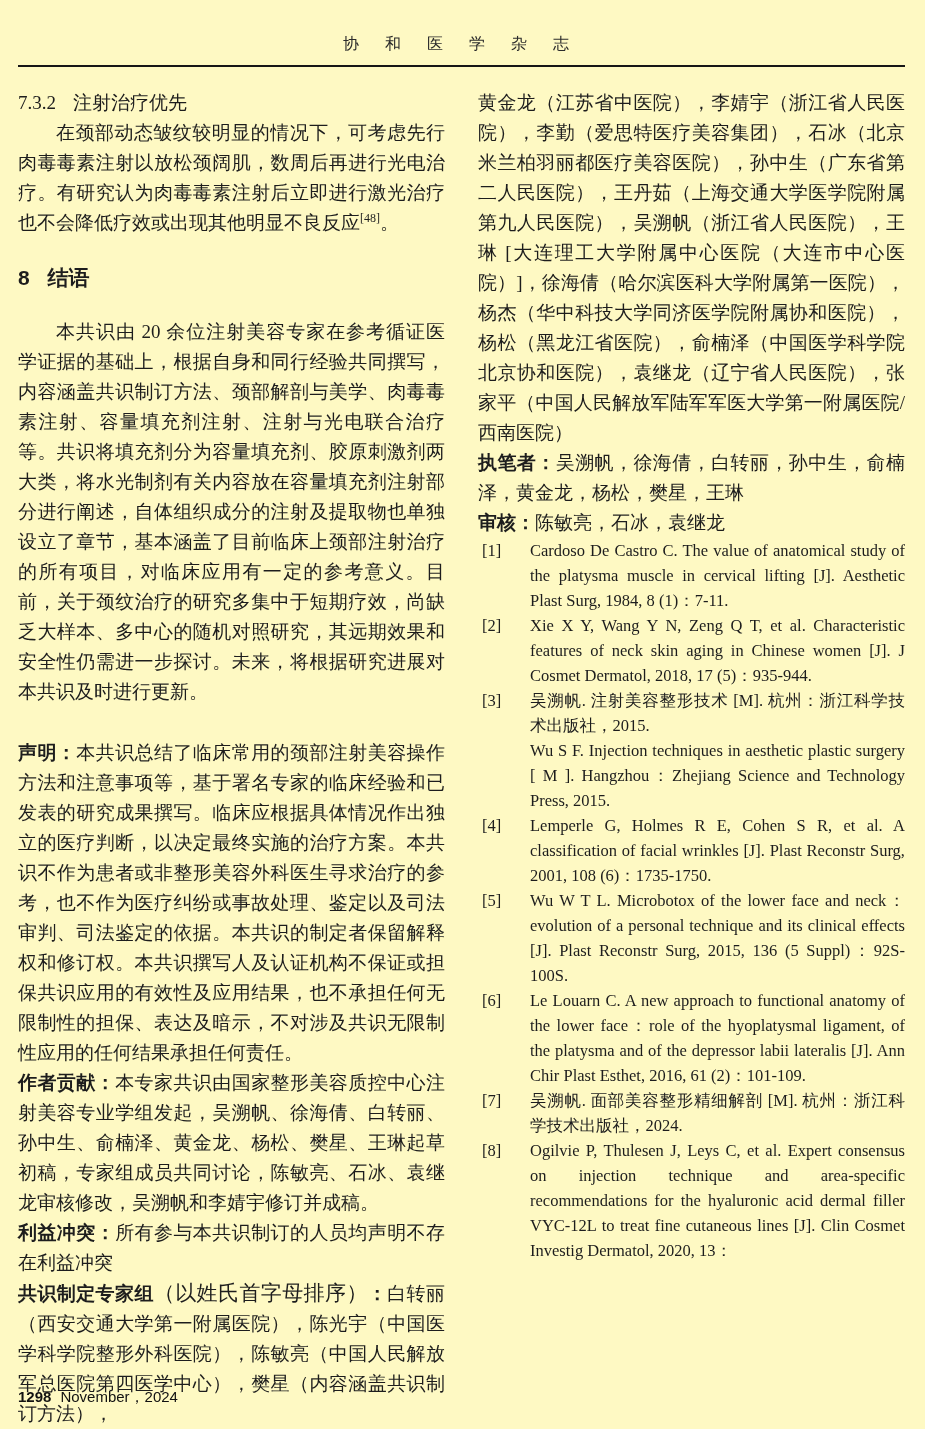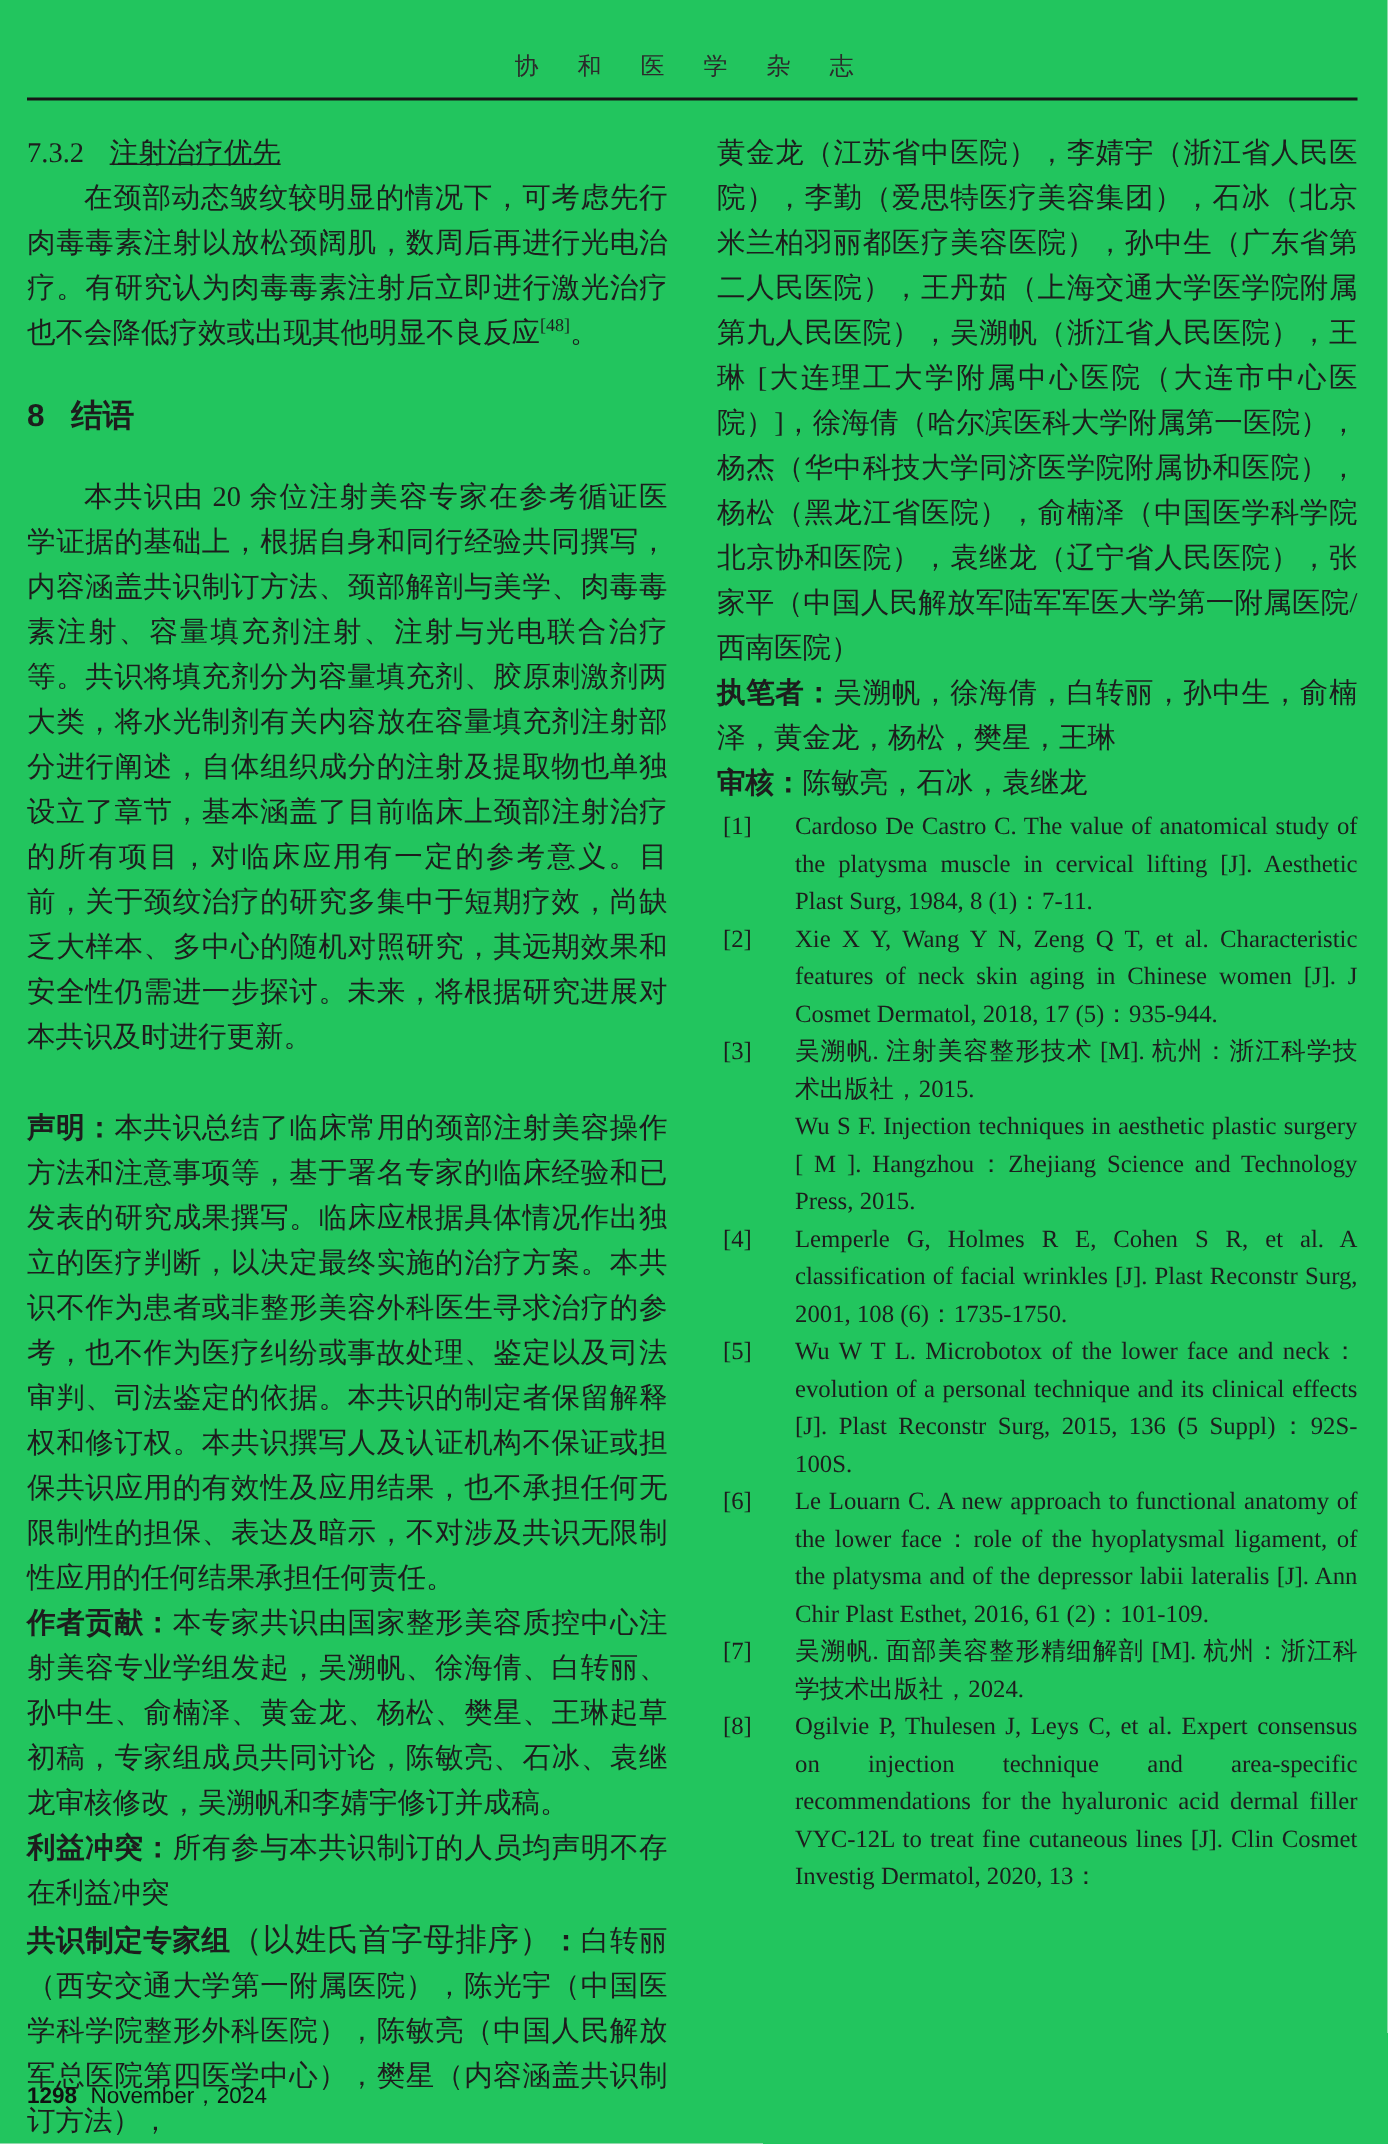--- a/index.html
+++ b/index.html
@@ -2,21 +2,21 @@
 <html><head>
 <meta charset="utf-8">
 <style>
   * { box-sizing: border-box; }
   html, body { margin: 0; padding: 0; background: #e8e8e8; }
   .page {
     position: relative;
     width: 925px;
     height: 1429px;
     margin: 0 auto;
-    background: #22c55e;
+    background: #fef9c3;
     color: #1d1d1d;
     font-family: "Liberation Serif", "DejaVu Serif", serif;
     padding: 34px 20px 0 18px;
     overflow: hidden;
   }
   
   .journal-header { text-align: center; }
   .journal-title {
     display: inline-block;
     font-size: 16px;
@@ -46,21 +46,21 @@
     vertical-align: super;
     letter-spacing: 0;
   }
   
   .h4-heading {
     font-size: 19px;
     line-height: 30px;
     font-weight: 400;
     margin: 0;
   }
-  .h4-heading .h-title { margin-left: 0.9em; text-decoration: underline; }
+  .h4-heading .h-title { margin-left: 0.9em; }
   
   .h1-heading {
     font-family: "Liberation Sans", "DejaVu Sans", sans-serif;
     font-size: 21px;
     line-height: 30px;
     font-weight: 700;
     margin: 25px 0 24px 0;
   }
   .h1-heading .h-title { margin-left: 0.85em; }
   

